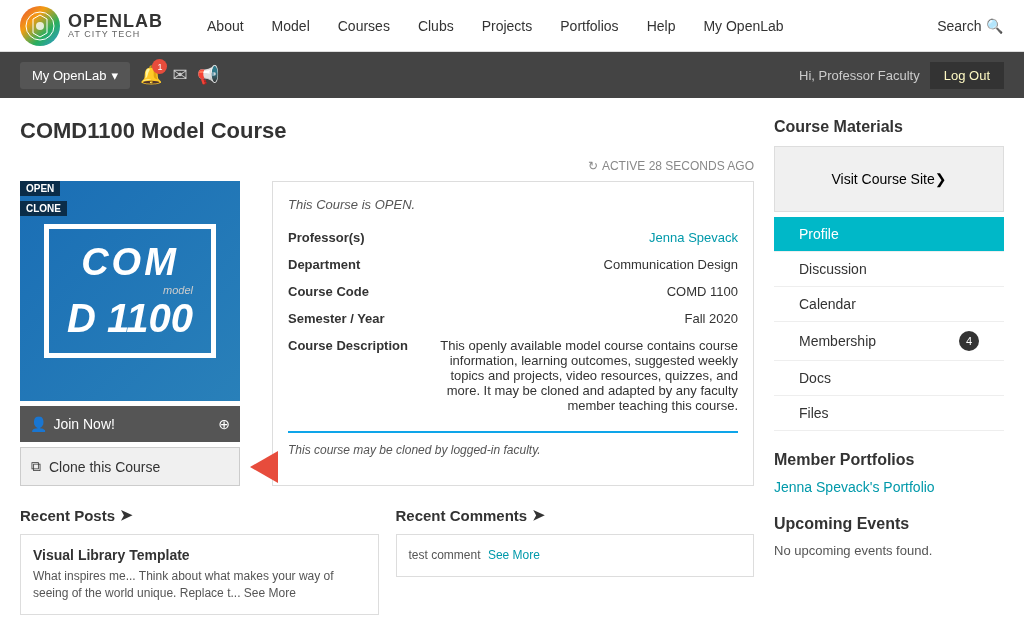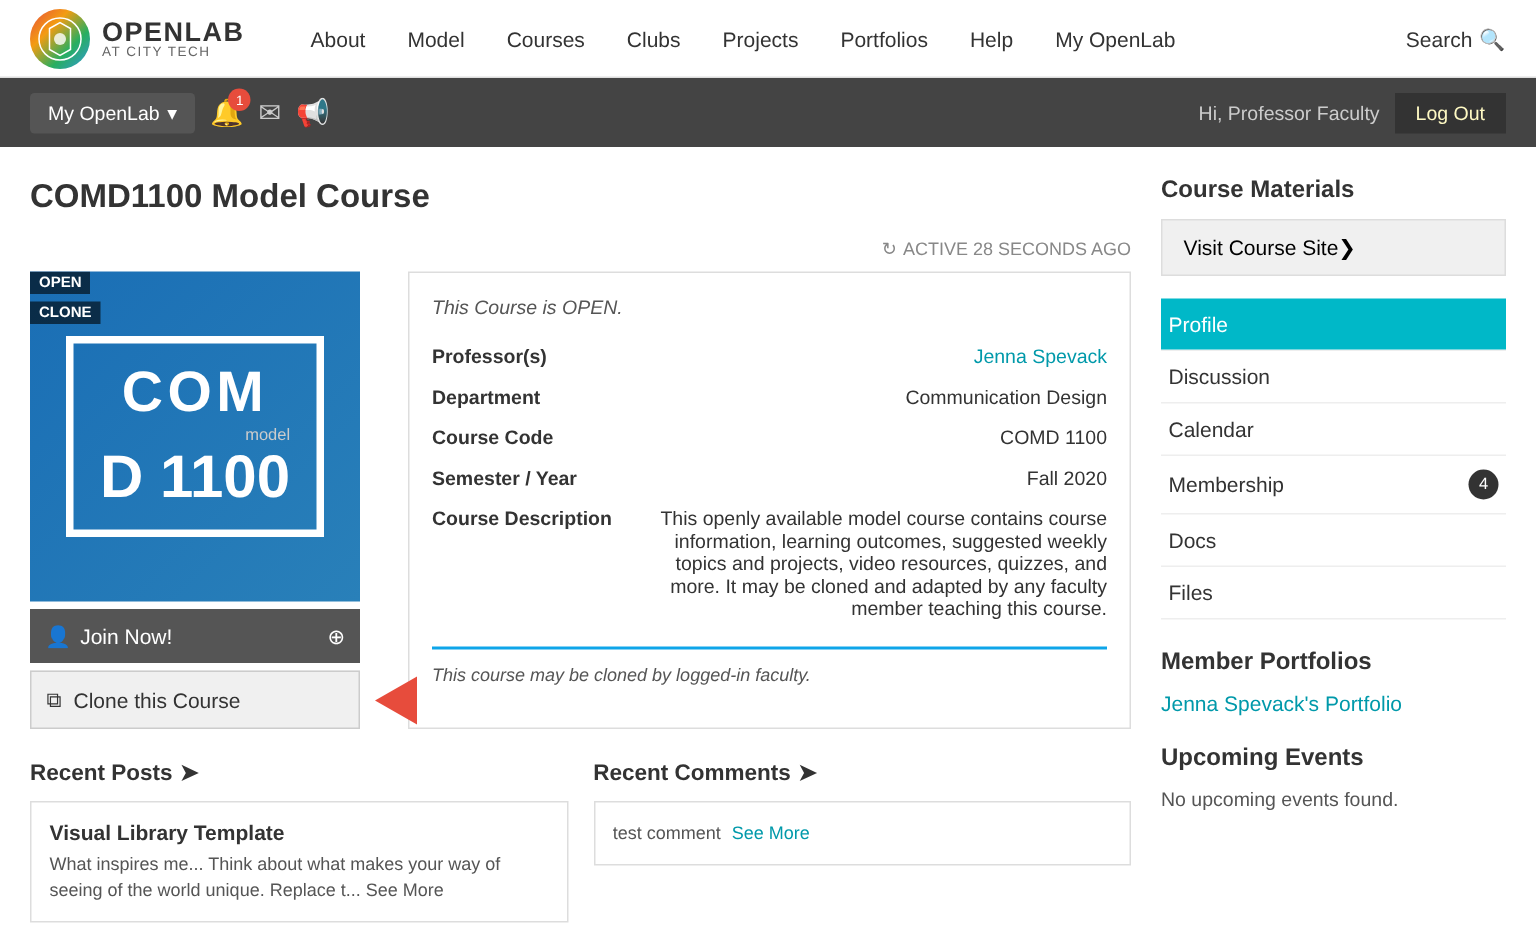--- a/index.html
+++ b/index.html
@@ -262,40 +262,40 @@
     .sidebar-section { margin-bottom: 20px; }
     .sidebar-title {
       font-size: 16px;
       font-weight: bold;
       color: #333;
       margin-bottom: 10px;
     }
     .visit-course-btn {
       background: #f0f0f0;
       border: 1px solid #ddd;
-      padding: 10px 14px;
+      padding: 24px 14px;
       width: 100%;
       text-align: left;
       cursor: pointer;
       font-size: 14px;
       display: flex;
       align-items: center;
-      justify-content: flex-start;
-      margin-bottom: 15px;
+      justify-content: center;
+      margin-bottom: 5px;
     }
 
     .sidebar-menu { list-style: none; }
     .sidebar-menu li {
       border-bottom: 1px solid #eee;
     }
     .sidebar-menu li a {
       display: flex;
       align-items: center;
       justify-content: space-between;
-      padding: 9px 5px;
+      padding: 9px 25px;
       text-decoration: none;
       color: #333;
       font-size: 14px;
     }
     .sidebar-menu li.active a {
       background: #00b8c8;
       color: #fff;
     }
     .badge-count {
       background: #333;
@@ -415,21 +415,21 @@
       <span>↻</span>
       <span>ACTIVE 28 SECONDS AGO</span>
     </div>
 
     <div class="course-main-area">
 
       <div class="course-image-area">
         <div class="course-image" style="background: linear-gradient(135deg, #1a6eb5, #2980b9); position:relative;">
           <span class="open-badge">OPEN</span>
           <span class="clone-badge">CLONE</span>
-          <div style="border: 5px solid #fff; padding: 12px 18px; text-align:center;">
+          <div style="border: 5px solid #fff; padding: 12px 18px; text-align:center;font-style:italic;">
             <div style="font-size:38px; font-weight:900; color:#fff; letter-spacing:3px;">COM</div>
             <div style="font-size:11px; color:#ccc; text-align:right;">model</div>
             <div style="font-size:40px; font-weight:900; color:#fff;">D 1100</div>
           </div>
         </div>
 
         <button class="join-btn">
           <span style="display:flex; align-items:center; gap:6px;">
             <span>👤</span>
             <span>Join Now!</span>

